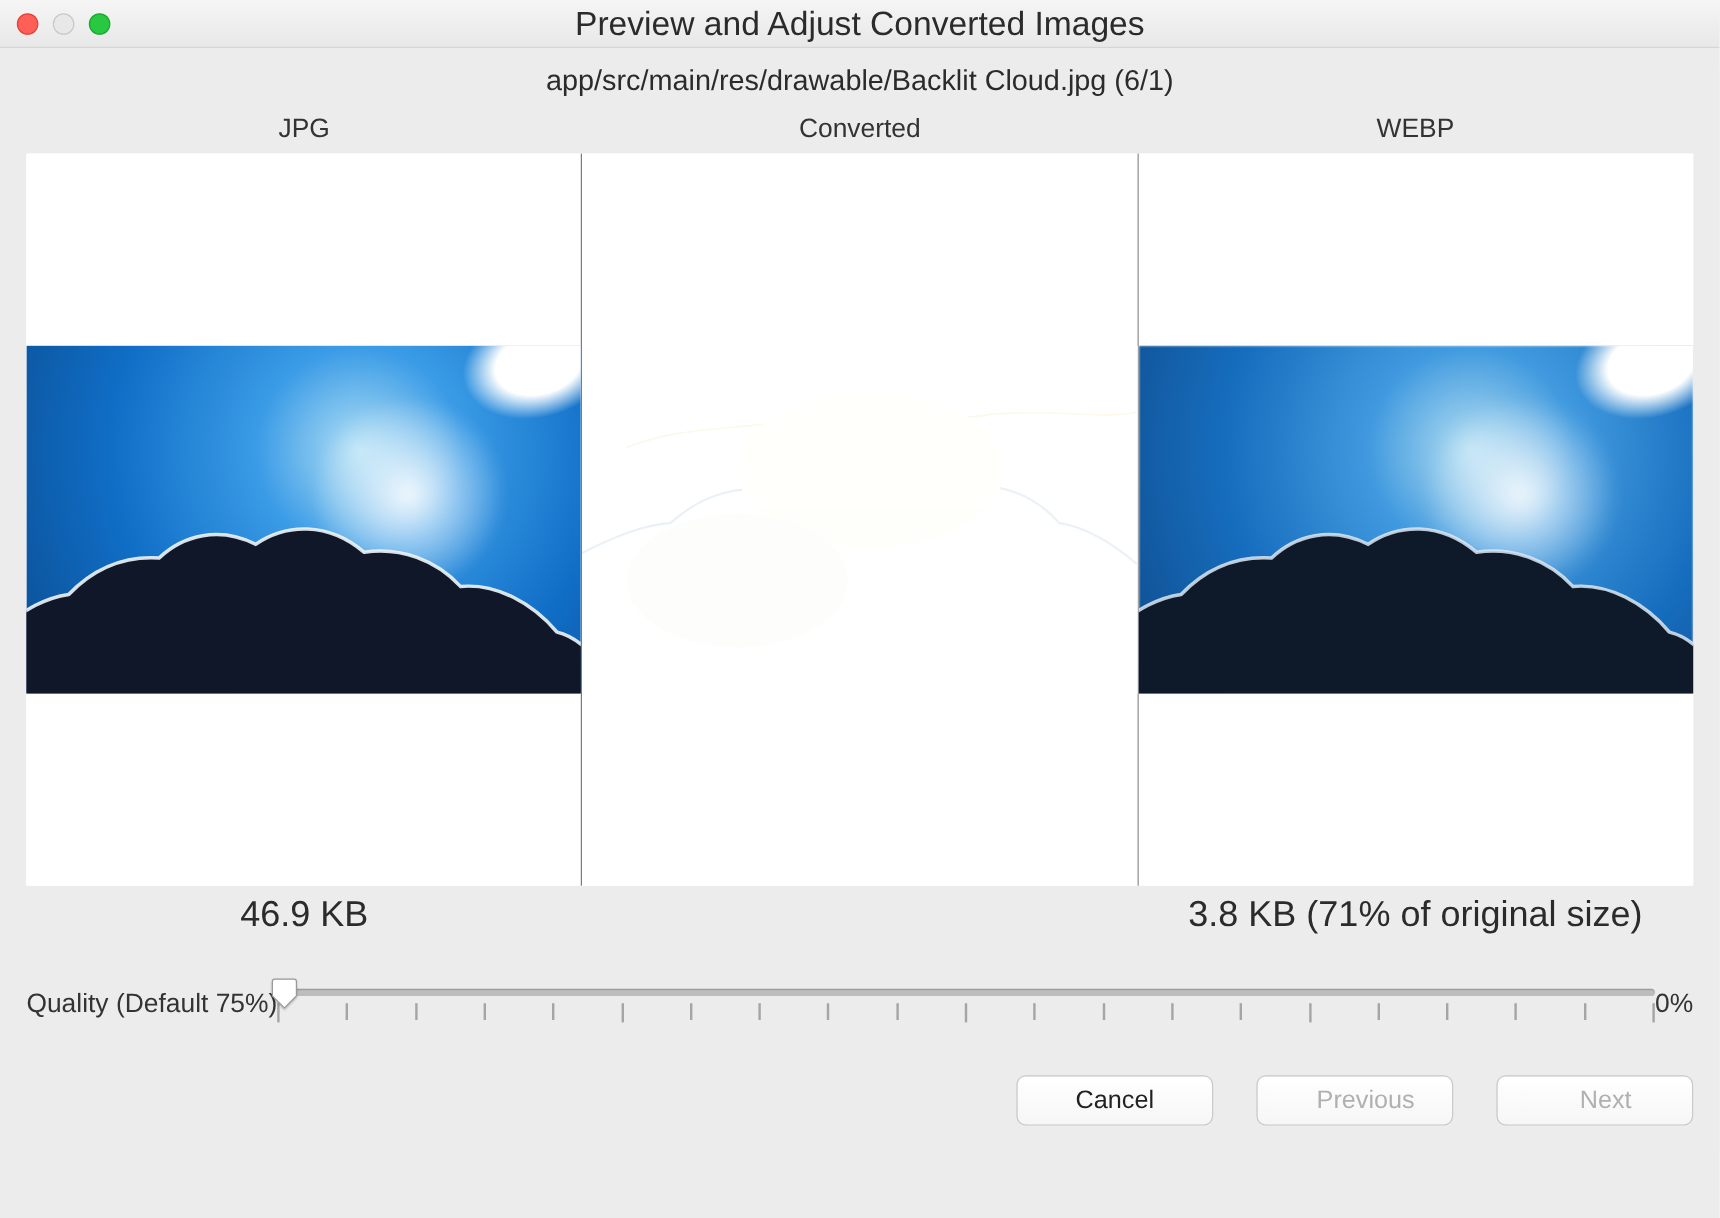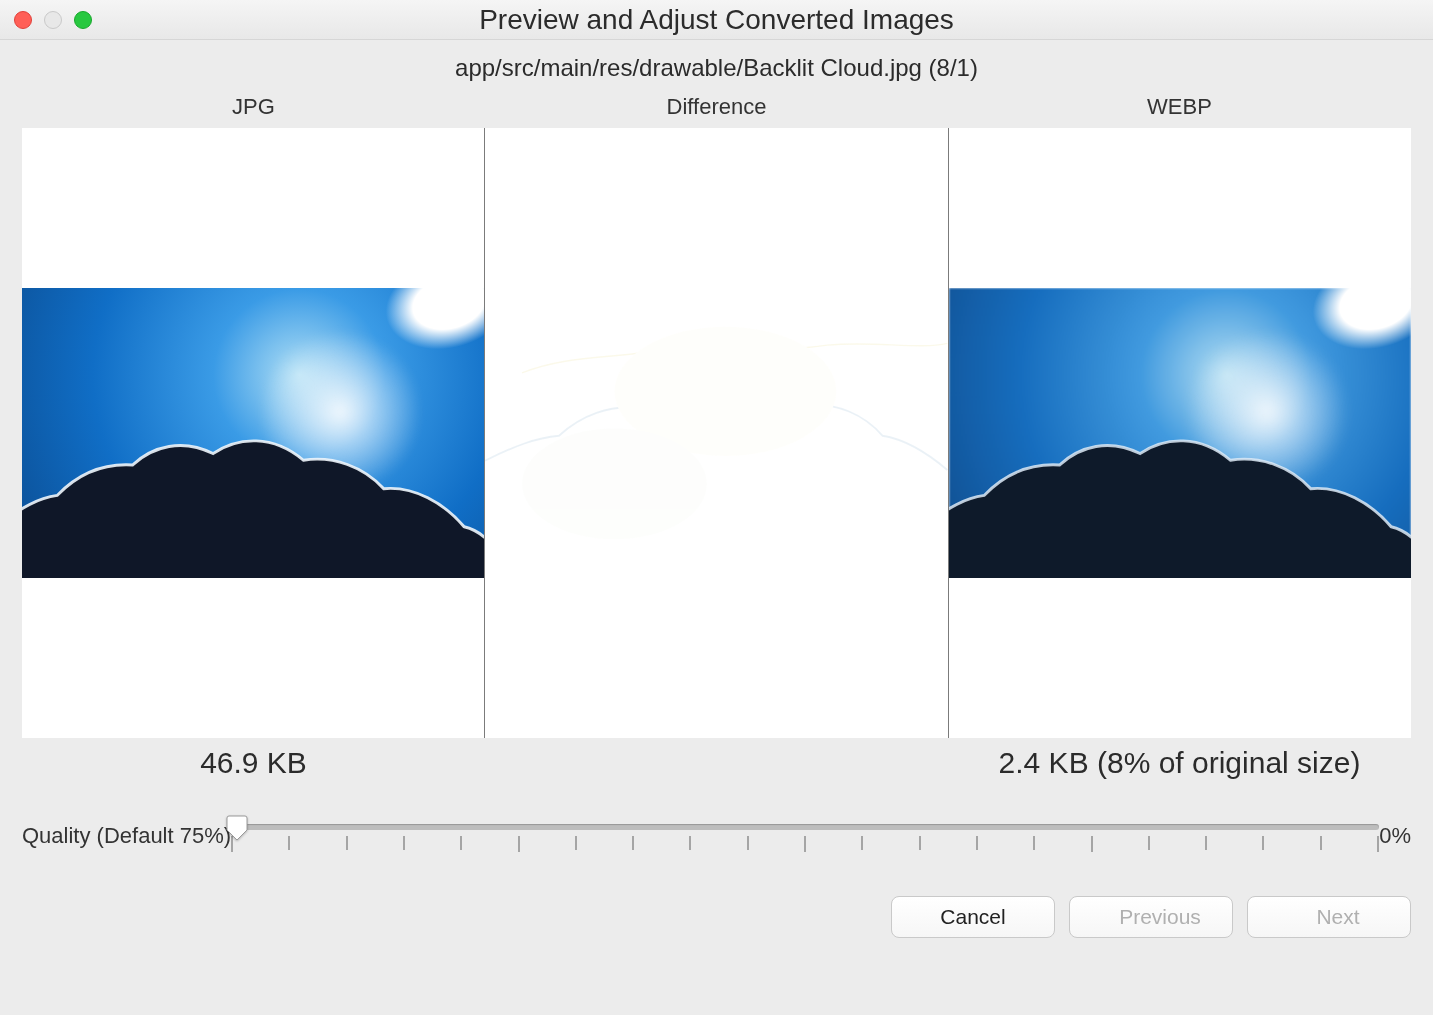--- a/index.html
+++ b/index.html
@@ -157,21 +157,21 @@
       justify-content: space-between;
     }
     .slider-ticks span {
       width: 2px; height: 14px;
       background: #a5a5a5;
     }
     .slider-ticks span.major { height: 16px; }
     .buttons {
       display: flex;
       justify-content: flex-end;
-      gap: 14px;
+      gap: 36px;
       margin-top: 40px;
     }
     .btn {
       min-width: 164px;
       padding: 8px 18px;
       font-size: 21px;
       border-radius: 8px;
       border: 1px solid #c9c9c9;
       background: linear-gradient(#ffffff, #f6f6f6);
       color: #222;
@@ -188,25 +188,25 @@
 <div class="titlebar">
   <div class="traffic-lights">
     <div class="traffic-light tl-close"></div>
     <div class="traffic-light tl-min"></div>
     <div class="traffic-light tl-max"></div>
   </div>
   <div class="title">Preview and Adjust Converted Images</div>
 </div>
 
 <div class="content">
-  <div class="path">app/src/main/res/drawable/Backlit Cloud.jpg (8/1)</div>
+  <div class="path">app/src/main/res/drawable/Backlit Cloud.jpg (6/1)</div>
 
   <div class="cols-header">
     <div>JPG</div>
-    <div>Difference</div>
+    <div>Converted</div>
     <div>WEBP</div>
   </div>
 
   <div class="previews">
     <div class="preview-pane">
       <div class="image-box">
         <div class="cloud-sky"></div>
         <div class="cloud-glow"></div>
         <div class="cloud-corner"></div>
         <div class="cloud-main">
@@ -241,21 +241,21 @@
             <path d="M0,120 C20,105 35,95 55,92 C75,70 100,58 130,60 C150,40 180,32 210,48 C235,30 270,28 300,55 C330,50 360,62 380,85 C410,82 440,100 460,125 C480,130 495,150 500,165" stroke="#dce9f4" stroke-width="3" fill="none" opacity="0.85"></path>
           </svg>
         </div>
       </div>
     </div>
   </div>
 
   <div class="sizes">
     <div>46.9 KB</div>
     <div></div>
-    <div>2.4 KB (8% of original size)</div>
+    <div>3.8 KB (71% of original size)</div>
   </div>
 
   <div class="quality-row">
     <span>Quality (Default 75%)</span>
     <div class="slider">
       <div class="slider-track"></div>
       <div class="slider-ticks">
         <span class="major"></span>
           <span></span>
           <span></span>

